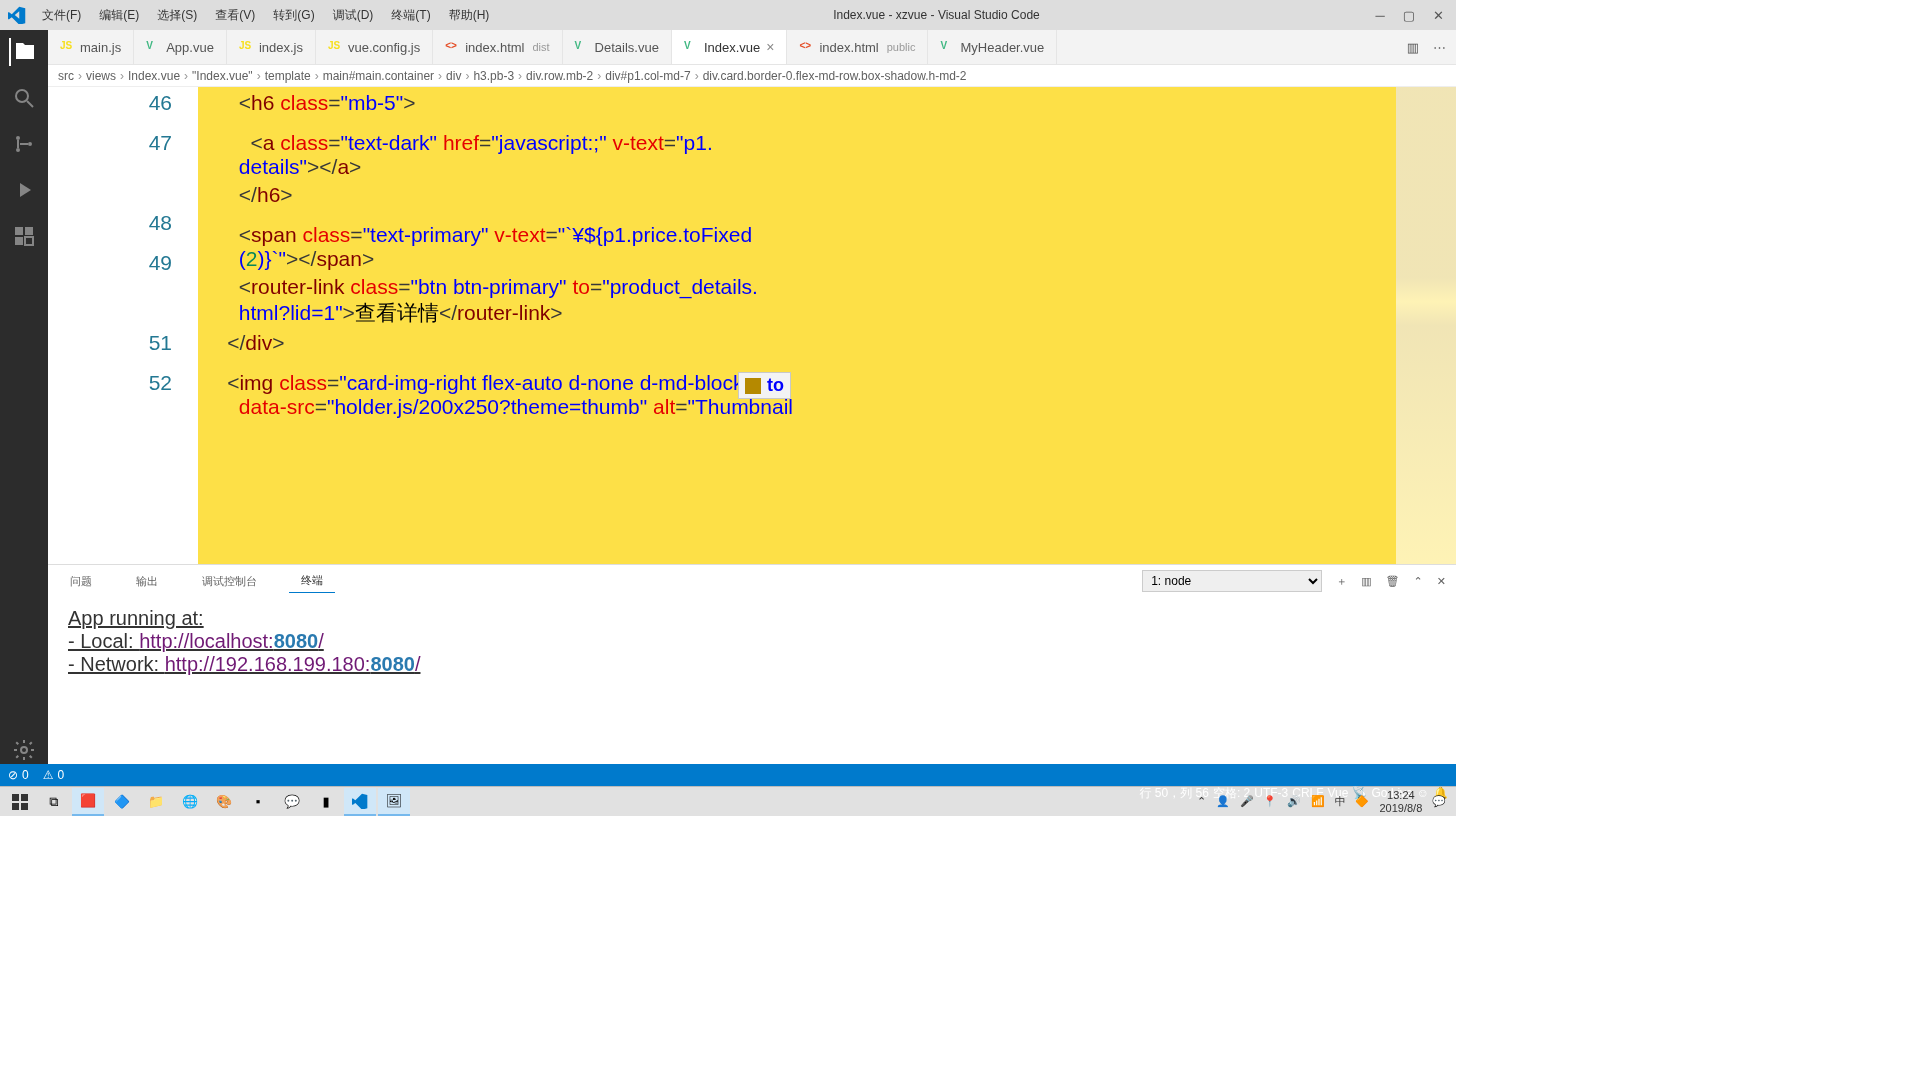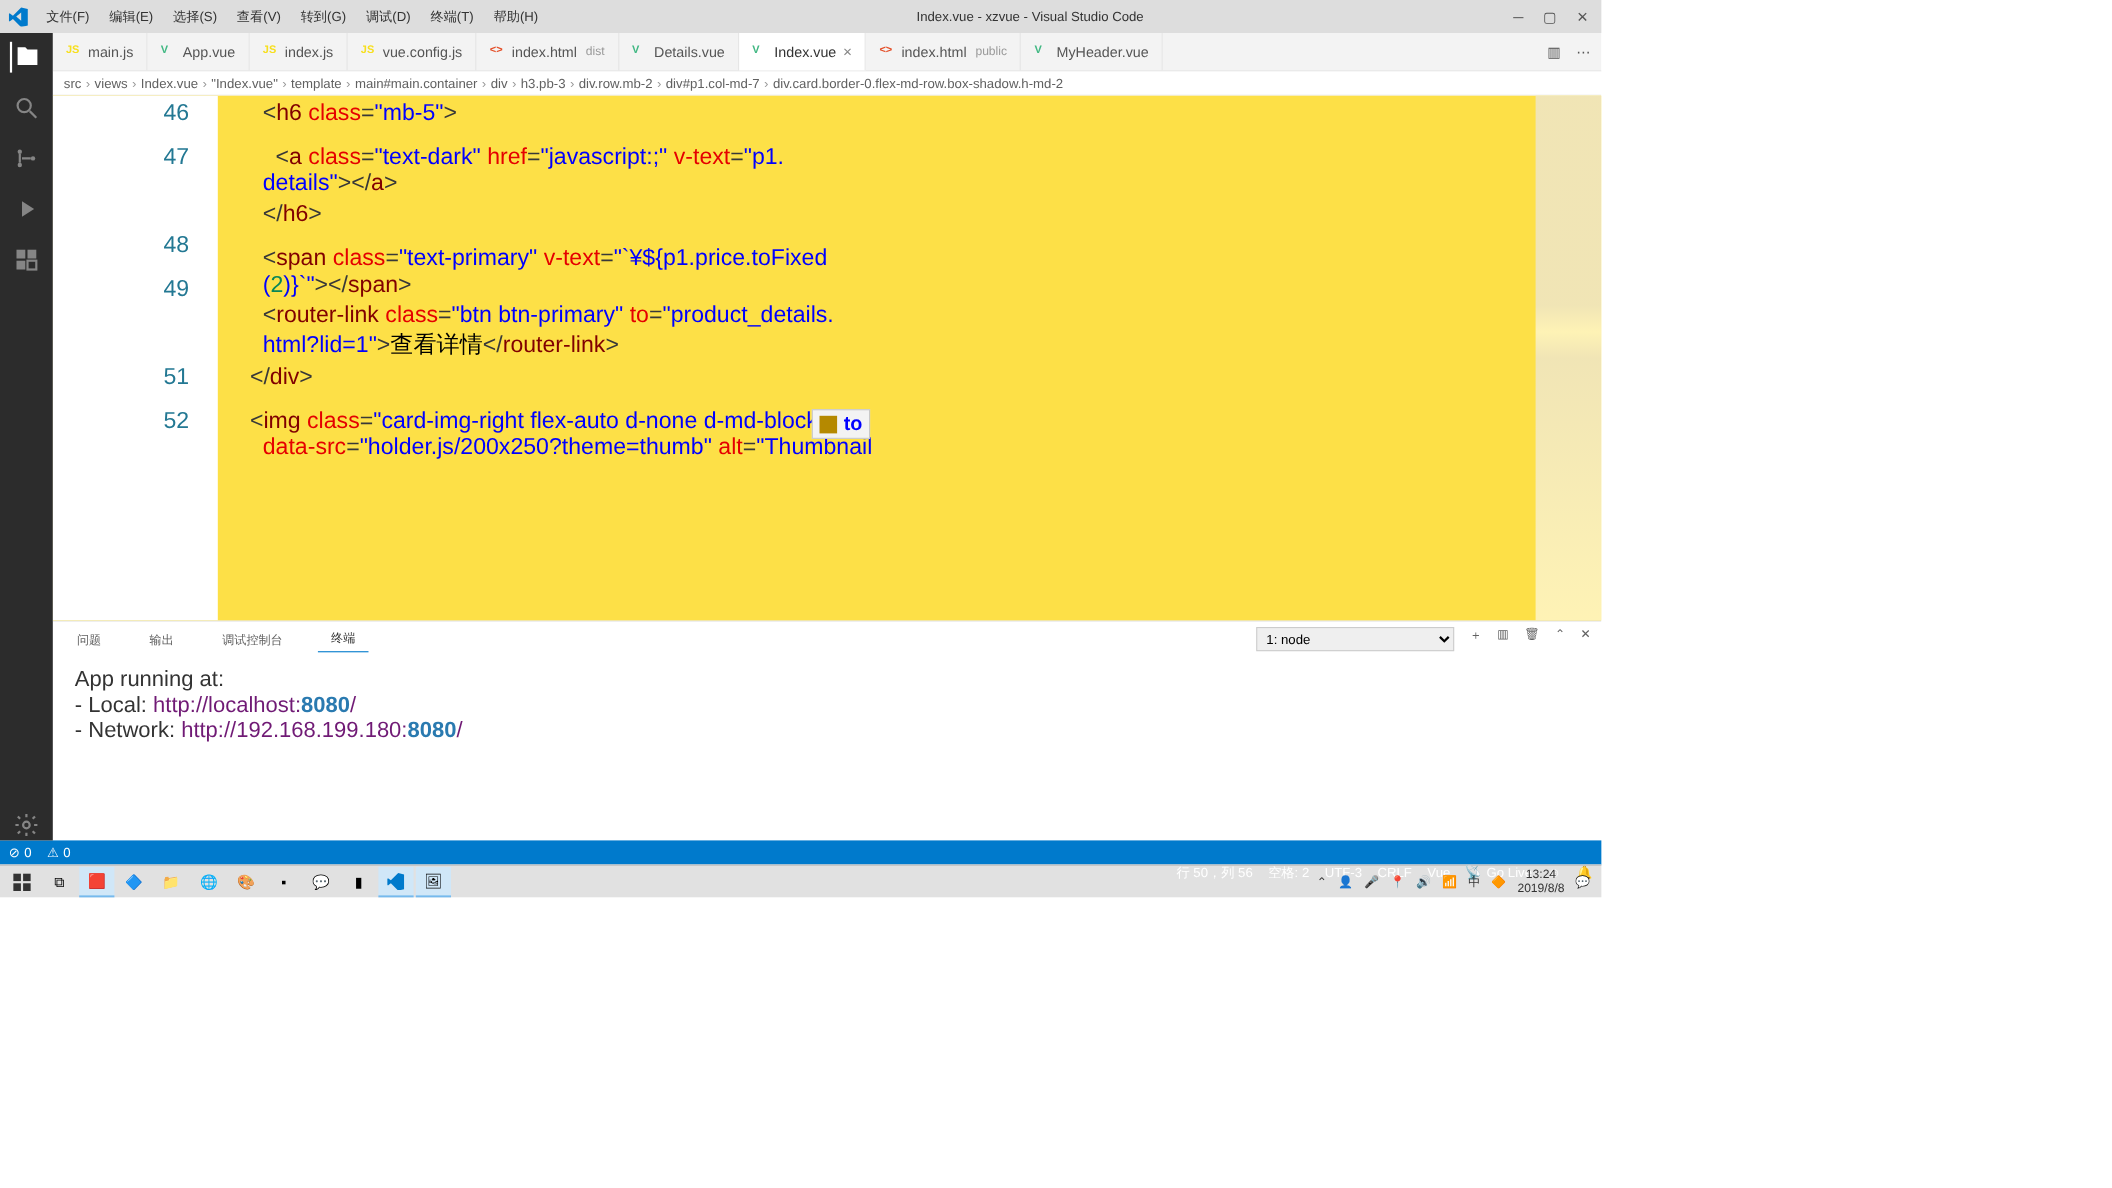--- a/index.html
+++ b/index.html
@@ -49,28 +49,28 @@
 .intellisense { position: absolute; background: #f3f3f3; border: 1px solid #c8c8c8; padding: 2px 6px; font-size: 18px; display: flex; align-items: center; gap: 6px; }
 .intellisense .ic-icon { width: 16px; height: 16px; background: #b58900; }
 .intellisense .kw { color: #0000ff; font-weight: bold; }
 
 .minimap { position: absolute; right: 0; top: 0; width: 60px; height: 100%; background: linear-gradient(#e8e8ff 0%, #e8e8ff 40%, #fff 45%, #e8e8ff 50%, #fff 100%); opacity: 0.6; }
 
 .panel { height: 200px; border-top: 1px solid #ddd; display: flex; flex-direction: column; }
 .panel-tabs { display: flex; align-items: center; padding: 4px 10px; gap: 20px; font-size: 11px; color: #616161; }
 .panel-tabs .ptab { cursor: pointer; padding: 4px 12px; }
 .panel-tabs .ptab.active { color: #333; border-bottom: 1px solid #007acc; }
-.panel-tabs .panel-right { margin-left: auto; display: flex; align-items: flex-start; gap: 14px; }
+.panel-tabs .panel-right { margin-left: auto; display: flex; align-items: center; gap: 14px; }
 .panel-tabs select { font-size: 12px; padding: 2px 4px; width: 180px; border: 1px solid #ccc; }
-.terminal { flex: 1; padding: 10px 20px; font-family: Consolas, monospace; font-size: 20px; color: #333; }
+.terminal { flex: 1; padding: 10px 20px; font-family: Consolas, monospace; font-size: 20px; color: #333; text-decoration: underline; }
 .terminal .url { color: #701a75; }
 .terminal .port { color: #2a7ab0; font-weight: bold; }
 
 .statusbar { height: 22px; background: #007acc; color: #fff; display: flex; align-items: center; font-size: 12px; padding: 0 8px; gap: 14px; }
-.statusbar .right { margin-left: auto; display: flex; gap: 14px; align-items: center; margin-top: 36px; }
+.statusbar .right { margin-left: auto; display: flex; gap: 4px; align-items: center; margin-top: 36px; }
 .statusbar .seg { display: flex; align-items: center; gap: 4px; cursor: pointer; }
 
 .taskbar { height: 30px; background: #e1e1e1; border-top: 1px solid #bbb; display: flex; align-items: center; padding: 0 4px; gap: 2px; }
 .taskbar .tb-icon { width: 32px; height: 28px; display: flex; align-items: center; justify-content: center; cursor: pointer; }
 .taskbar .tb-icon.active { border-bottom: 2px solid #76b9ed; background: #d0e7f8; }
 .taskbar .tray { margin-left: auto; display: flex; align-items: center; gap: 10px; padding-right: 6px; font-size: 11px; color: #333; }
 .taskbar .clock { text-align: center; line-height: 1.1; }
 
 svg { display: block; }
 </style>

